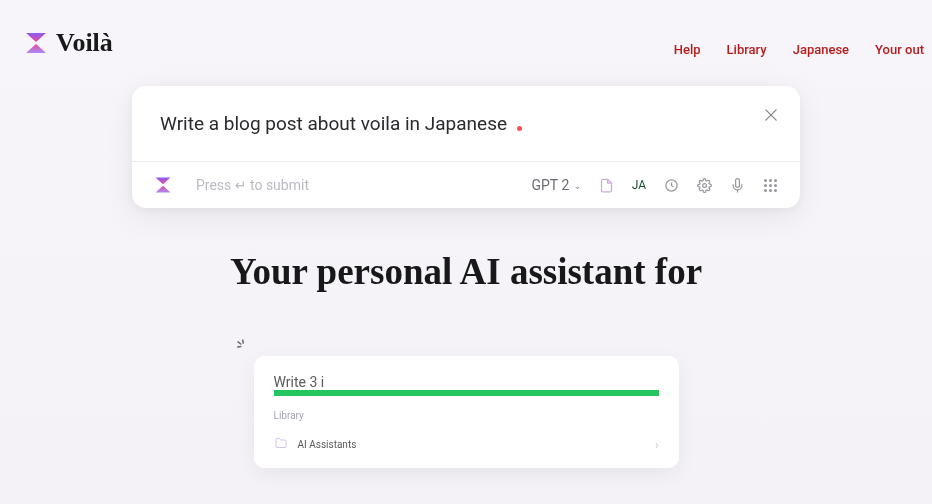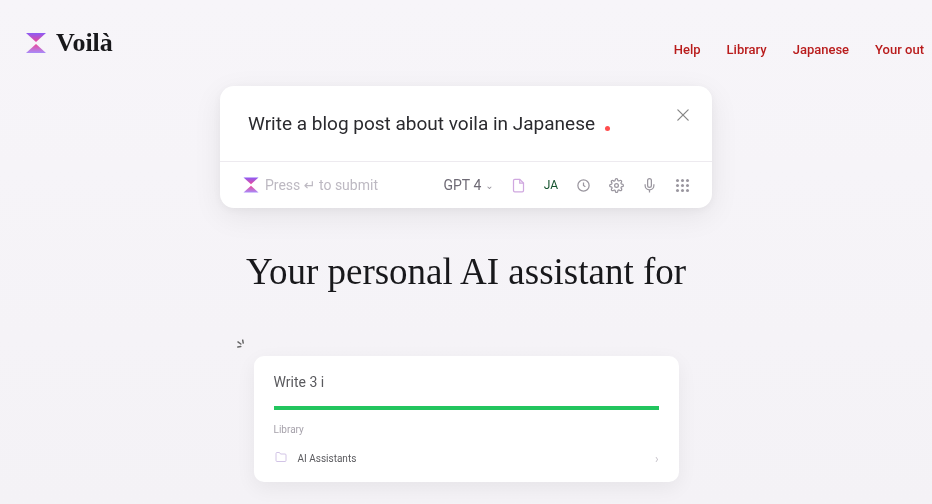--- a/index.html
+++ b/index.html
@@ -42,21 +42,21 @@
       align-items: center;
     }
     .nav a {
       color: #b91c1c;
       text-decoration: none;
       font-size: 13px;
       font-weight: 500;
       margin-top: 12px;
     }
     .prompt-card {
-      width: 492px;
+      width: 668px;
       margin: 10px auto 0;
       background: #ffffff;
       border-radius: 14px;
       box-shadow: 0 8px 30px rgba(0,0,0,0.07), 0 2px 8px rgba(0,0,0,0.04);
       overflow: hidden;
     }
     .prompt-top {
       position: relative;
       padding: 26px 50px 26px 28px;
       border-bottom: 1px solid #edeaef;
@@ -90,21 +90,21 @@
     }
     .prompt-bottom {
       display: flex;
       align-items: center;
       justify-content: space-between;
       padding: 14px 22px 14px 22px;
     }
     .bottom-left {
       display: flex;
       align-items: center;
-      gap: 5px;
+      gap: 24px;
     }
     .small-logo {
       width: 18px;
       height: 18px;
     }
     .submit-hint {
       font-size: 14px;
       color: #bdb9c2;
     }
     .bottom-right {
@@ -150,21 +150,21 @@
     .dots-icon span {
       width: 3px;
       height: 3px;
       background: #9a969f;
       border-radius: 50%;
     }
     .hero-title {
       text-align: center;
       font-family: Georgia, "Times New Roman", serif;
       font-size: 37px;
-      font-weight: 400;
+      font-weight: 700;
       color: #18181b;
       line-height: 1.3;
       margin-top: 40px;
     }
     .secondary-card-wrap {
       position: relative;
       width: 425px;
       margin: 60px auto 0;
     }
     .click-indicator {
@@ -178,22 +178,21 @@
     }
     .secondary-card {
       background: #ffffff;
       border-radius: 10px;
       box-shadow: 0 6px 20px rgba(0,0,0,0.06);
       padding: 18px 20px 10px 20px;
     }
     .sec-input {
       font-size: 14px;
       color: #5a5a5e;
-      padding-bottom: 16px;
-      border-bottom: 4px solid #22c55e;
+      border-bottom: 6px solid #22c55e;
     }
     .library-label {
       font-size: 10px;
       color: #a6a2ab;
       margin-top: 14px;
       margin-bottom: 10px;
     }
     .lib-item {
       display: flex;
       align-items: center;
@@ -261,21 +260,21 @@
   <div class="prompt-bottom">
     <div class="bottom-left">
       <svg class="small-logo" viewBox="0 0 24 24">
         <path d="M2 2 L22 2 L12 11 Z" fill="url(#g1)"></path>
         <path d="M2 22 L22 22 L12 13 Z" fill="url(#g2)"></path>
       </svg>
       <span class="submit-hint">Press ↵ to submit</span>
     </div>
     <div class="bottom-right">
       <div class="model-select">
-        <span>GPT 4</span>
+        <span>GPT 2</span>
         <span class="chevron">⌄</span>
       </div>
       <div class="tool-icon" style="color:#d0a8e0;">
         <svg viewBox="0 0 24 24" fill="none" stroke="currentColor" stroke-width="2">
             <path d="M14 2H6a2 2 0 0 0-2 2v16a2 2 0 0 0 2 2h12a2 2 0 0 0 2-2V8z"></path>
             <polyline points="14 2 14 8 20 8"></polyline>
           </svg>
       </div>
       <span class="lang-badge">JA</span>
       <div class="tool-icon">

